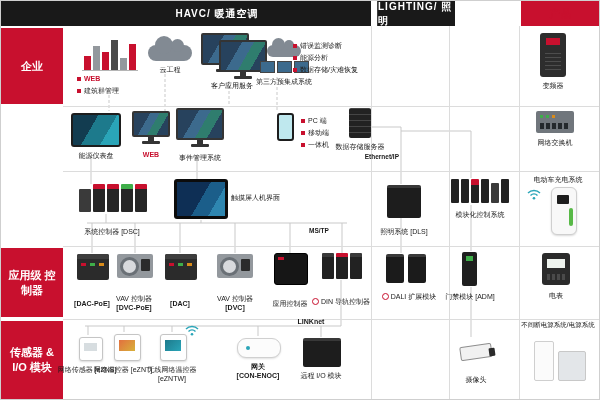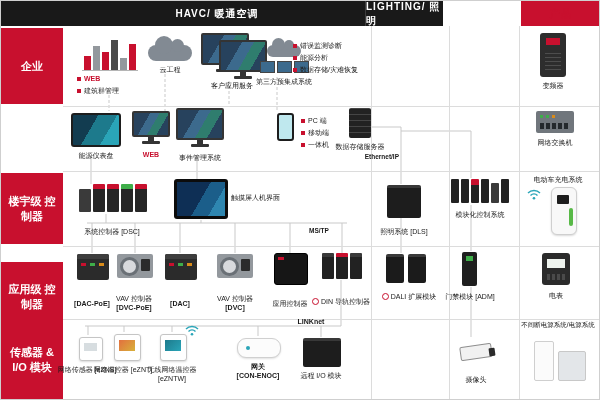--- a/index.html
+++ b/index.html
@@ -149,26 +149,25 @@
 
   <div class="vline" style="left:370px"></div>
   <div class="vline" style="left:448px"></div>
   <div class="vline" style="left:518px"></div>
   <div class="hline" style="top:105px"></div>
   <div class="hline" style="top:170px"></div>
   <div class="hline" style="top:245px"></div>
   <div class="hline" style="top:318px"></div>
 
   <div class="hdr" style="left:0;width:370px;padding-left:62px;border-left:none">HAVC/ 暖通空调</div>
-  <div class="hdr" style="left:364px;width:78px">LIGHTING/ 照明</div>
+  <div class="hdr" style="left:376px;width:78px">LIGHTING/ 照明</div>
   <div class="hdr red" style="left:518px;width:82px">产品</div>
 
   <div class="side" style="top:27px;height:76px">企业</div>
-  <div class="side" style="top:172px;height:71px">楼宇级 控制器</div>
-  <div class="side" style="top:261px;height:69px">应用级 控制器</div>
+  <div class="side" style="top:247px;height:69px">应用级 控制器</div>
   <div class="side" style="top:320px;height:78px">传感器 &amp; I/O 模块</div>
 
   <div class="node" style="left:78px;top:33px;width:62px">
     <div class="icon-chart">
       <span style="height:14px;background:#c8102e"></span>
       <span style="height:24px;background:#93989d"></span>
       <span style="height:18px;background:#c8102e"></span>
       <span style="height:30px;background:#4a4a4a"></span>
       <span style="height:12px;background:#93989d"></span>
       <span style="height:26px;background:#c8102e"></span>

